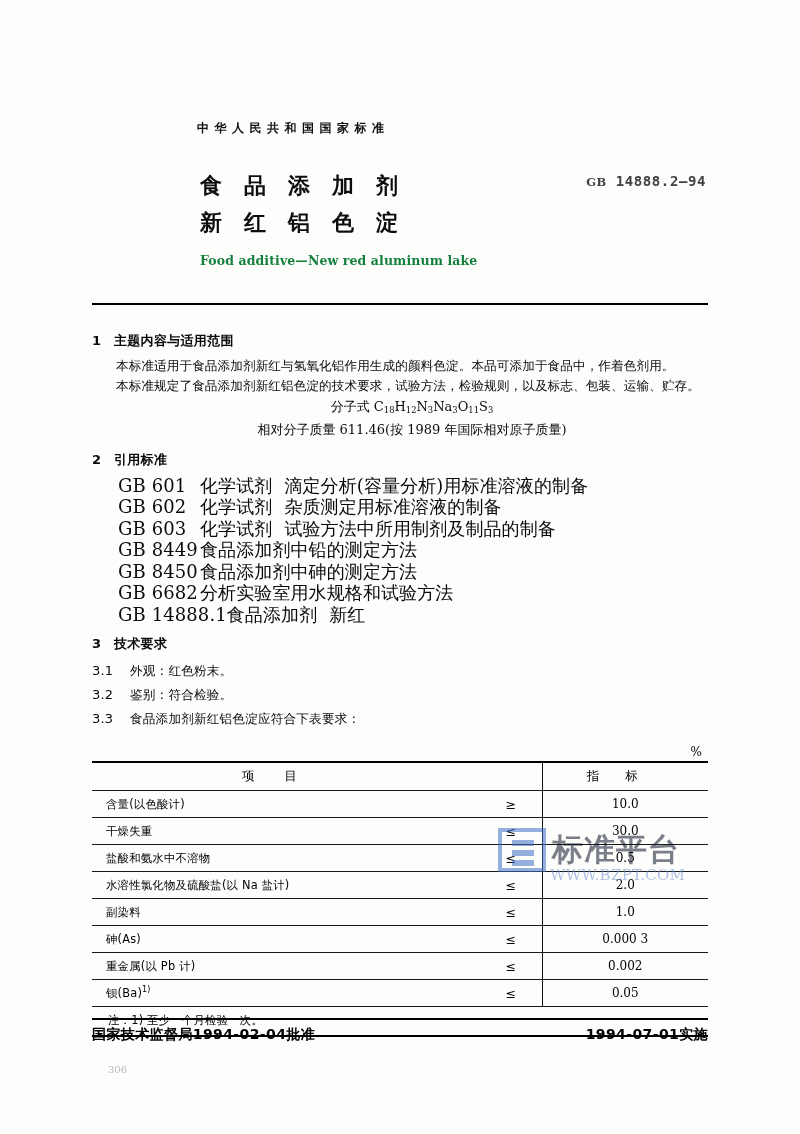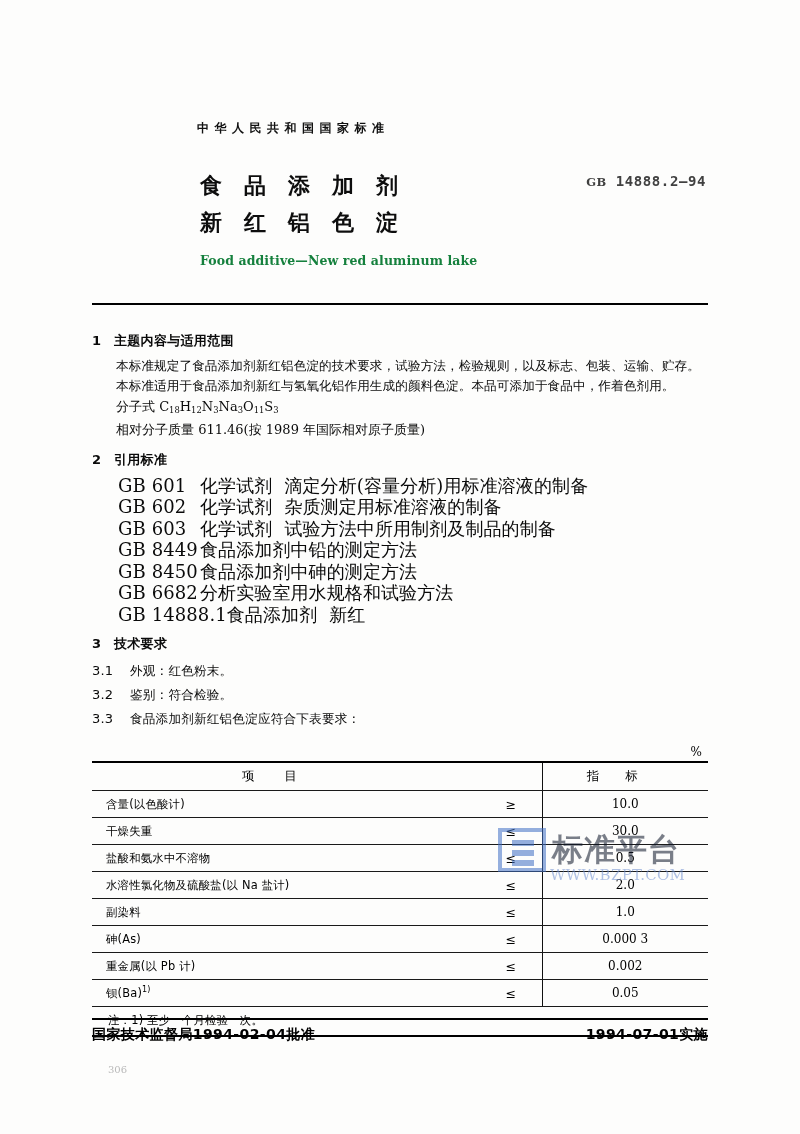--- a/index.html
+++ b/index.html
@@ -107,20 +107,21 @@
     font-family: "DejaVu Sans", "Liberation Sans", sans-serif;
   }
   .para {
     text-indent: 24px;
     letter-spacing: 0.1px;
   }
   .formula {
     text-indent: 24px;
     font-family: "DejaVu Serif", "Liberation Serif", serif;
     font-size: 13px;
+    text-align: center;
   }
   .formula sub {
     font-size: 8.4px;
     vertical-align: -2px;
   }
   .ref-line {
     padding-left: 26px;
     font-family: "DejaVu Serif", "Liberation Serif", serif;
     font-size: 18px;
     line-height: 21.5px;
@@ -314,22 +315,22 @@
     <div class="en-title">Food additive—New red aluminum lake</div>
   </div>
 
   <div class="rule-thick"></div>
 
   <div class="content">
 
     <div class="sec-head">
       <span class="num">1</span><span>主题内容与适用范围</span>
     </div>
+    <div class="para">本标准适用于食品添加剂新红与氢氧化铝作用生成的颜料色淀。本品可添加于食品中，作着色剂用。</div>
     <div class="para">本标准规定了食品添加剂新红铝色淀的技术要求，试验方法，检验规则，以及标志、包装、运输、贮存。</div>
-    <div class="para">本标准适用于食品添加剂新红与氢氧化铝作用生成的颜料色淀。本品可添加于食品中，作着色剂用。</div>
     <div class="formula">
       <span>分子式</span>
       <span>C<sub>18</sub>H<sub>12</sub>N<sub>3</sub>Na<sub>3</sub>O<sub>11</sub>S<sub>3</sub></span>
     </div>
     <div class="formula">相对分子质量 611.46(按 1989 年国际相对原子质量)</div>
 
     <div class="sec-head">
       <span class="num">2</span><span>引用标准</span>
     </div>
 

